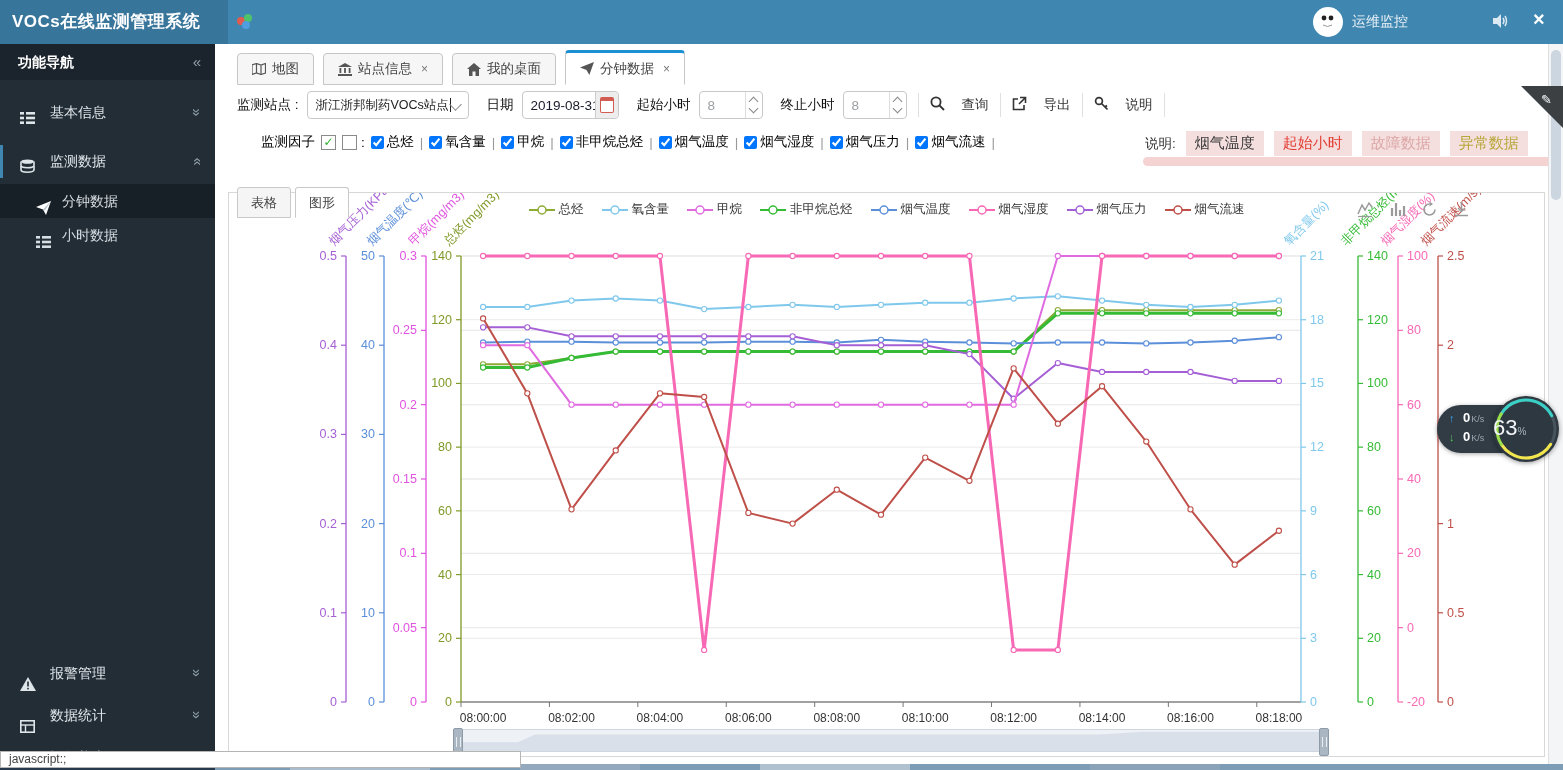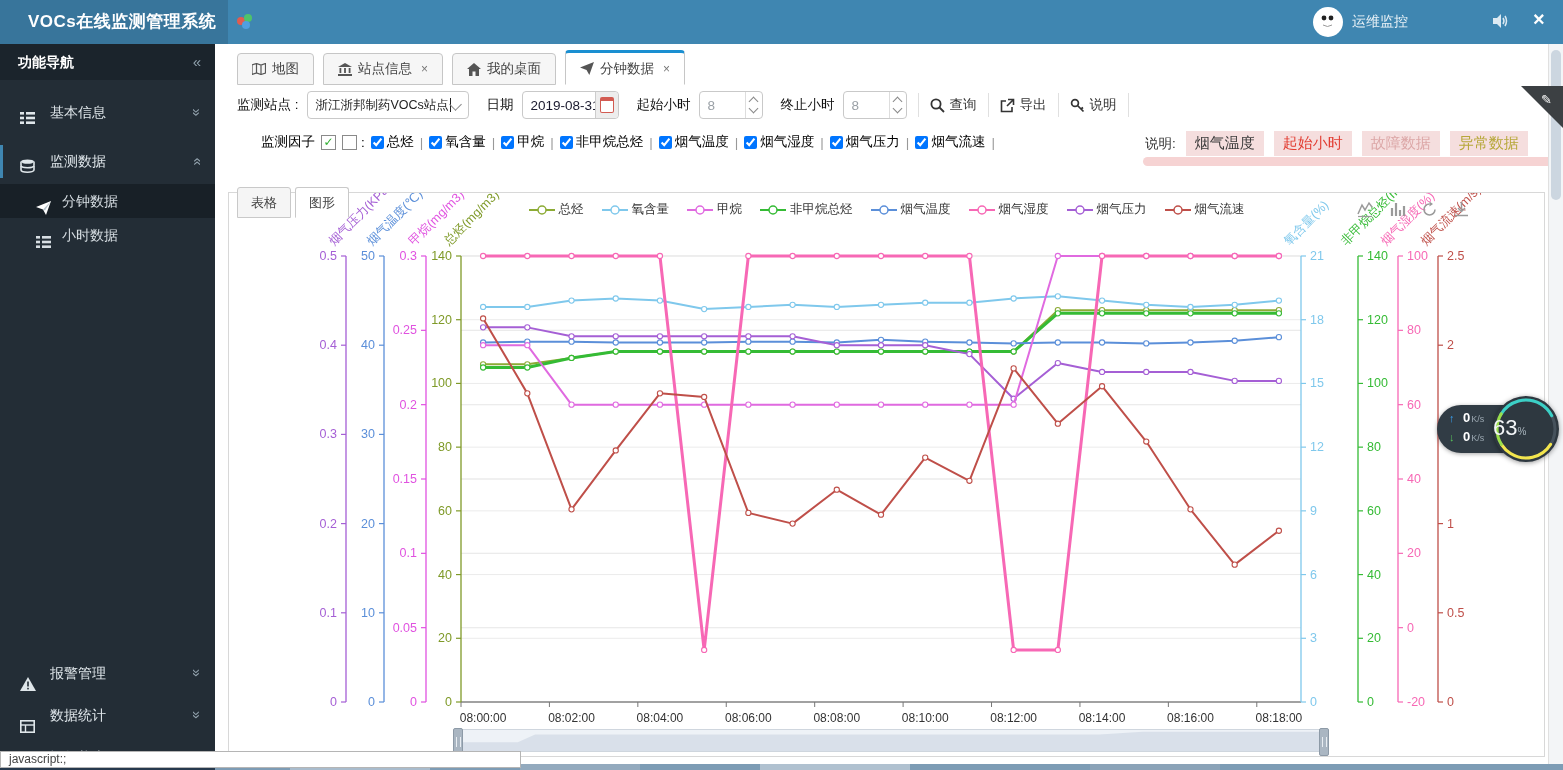--- a/index.html
+++ b/index.html
@@ -1,21 +1,21 @@
 <!DOCTYPE html>
 <html><head>
 <meta charset="utf-8">
 <style>
   html,body{margin:0;padding:0;}
   body{width:1563px;height:770px;overflow:hidden;position:relative;background:#fff;
        font-family:"Liberation Sans","DejaVu Sans",sans-serif;font-size:13px;color:#333;}
   
   .header{position:absolute;left:0;top:0;width:1563px;height:44px;background:#3f86b1;}
   .header .title-block{position:absolute;left:0;top:0;width:228px;height:44px;background:#38759b;}
-  .app-title{position:absolute;left:28px;top:10px;color:#fff;font-size:17px;font-weight:bold;letter-spacing:.5px;}
+  .app-title{position:absolute;left:12px;top:10px;color:#fff;font-size:17px;font-weight:bold;letter-spacing:.5px;}
   .logo-dots{position:absolute;left:237px;top:14px;width:18px;height:16px;}
   .logo-dots i{position:absolute;border-radius:50%;width:8px;height:8px;}
   .logo-dots i:nth-child(1){left:0;top:3px;background:#e05c4f;}
   .logo-dots i:nth-child(2){left:7px;top:0;background:#4fc36a;}
   .logo-dots i:nth-child(3){left:5px;top:7px;background:#4f9fe0;}
   .avatar{position:absolute;left:1313px;top:7px;width:30px;height:30px;border-radius:50%;background:#fff;}
   .avatar svg{position:absolute;left:4px;top:6px;}
   .user-name{position:absolute;left:1352px;top:13px;color:#eaf2f7;font-size:14px;}
   .speaker{position:absolute;left:1492px;top:13px;}
   .hdr-close{position:absolute;left:1533px;top:8px;color:#fff;font-size:20px;font-weight:bold;cursor:pointer;}
@@ -54,21 +54,21 @@
   .lbl{margin-left:18px;}
   .date-box{width:97px;margin-left:8px;padding-left:8px;position:relative;color:#1a1a2e;}
   .cal-seg{position:absolute;right:0;top:0;width:22px;height:26px;background:#ededed;border-left:1px solid #ccc;border-radius:0 4px 4px 0;display:flex;align-items:center;justify-content:center;}
   .cal-ic{width:12px;height:11px;border:1.5px solid #d25b52;border-top:4px solid #d25b52;border-radius:2px;background:#fff;}
   .spin{width:64px;margin-left:8px;padding-left:8px;position:relative;color:#9aa0a6;}
   .spin .arrs{position:absolute;right:0;top:0;width:16px;height:26px;border-left:1px solid #ddd;}
   .chev-u,.chev-d{position:absolute;left:4px;width:6px;height:6px;border-left:1.5px solid #888;border-top:1.5px solid #888;}
   .chev-u{top:6px;transform:rotate(45deg);}
   .chev-d{bottom:6px;transform:rotate(-135deg);}
   .vdiv{width:1px;height:24px;background:#e0e0e0;margin:0 11px;}
-  .toolbtn{display:flex;align-items:center;gap:5px;color:#333;cursor:pointer;font-size:13.5px;}
+  .toolbtn{display:flex;align-items:flex-start;gap:17px;color:#333;cursor:pointer;font-size:13.5px;}
   
   .factorbar{position:absolute;left:237px;top:128px;height:28px;display:flex;align-items:center;font-size:13.5px;color:#000;margin-left:24px;}
   .ckbox{width:13px;height:13px;border:1px solid #8a8a8a;background:#fff;display:inline-flex;align-items:center;justify-content:center;margin-left:6px;font-size:12px;line-height:12px;}
   .ckbox.green{color:#2eae2e;font-weight:bold;}
   .factor{display:flex;align-items:center;margin-left:6px;}
   .factor input{margin:0 3px 0 0;}
   .factor .sep{color:#999;margin-left:6px;}
   .badges{position:absolute;left:1145px;top:131px;display:flex;align-items:center;gap:10px;}
   .badges .bl{font-size:13.5px;color:#333;}
   .badge{background:#f5dede;padding:3px 9px;font-size:15px;}

